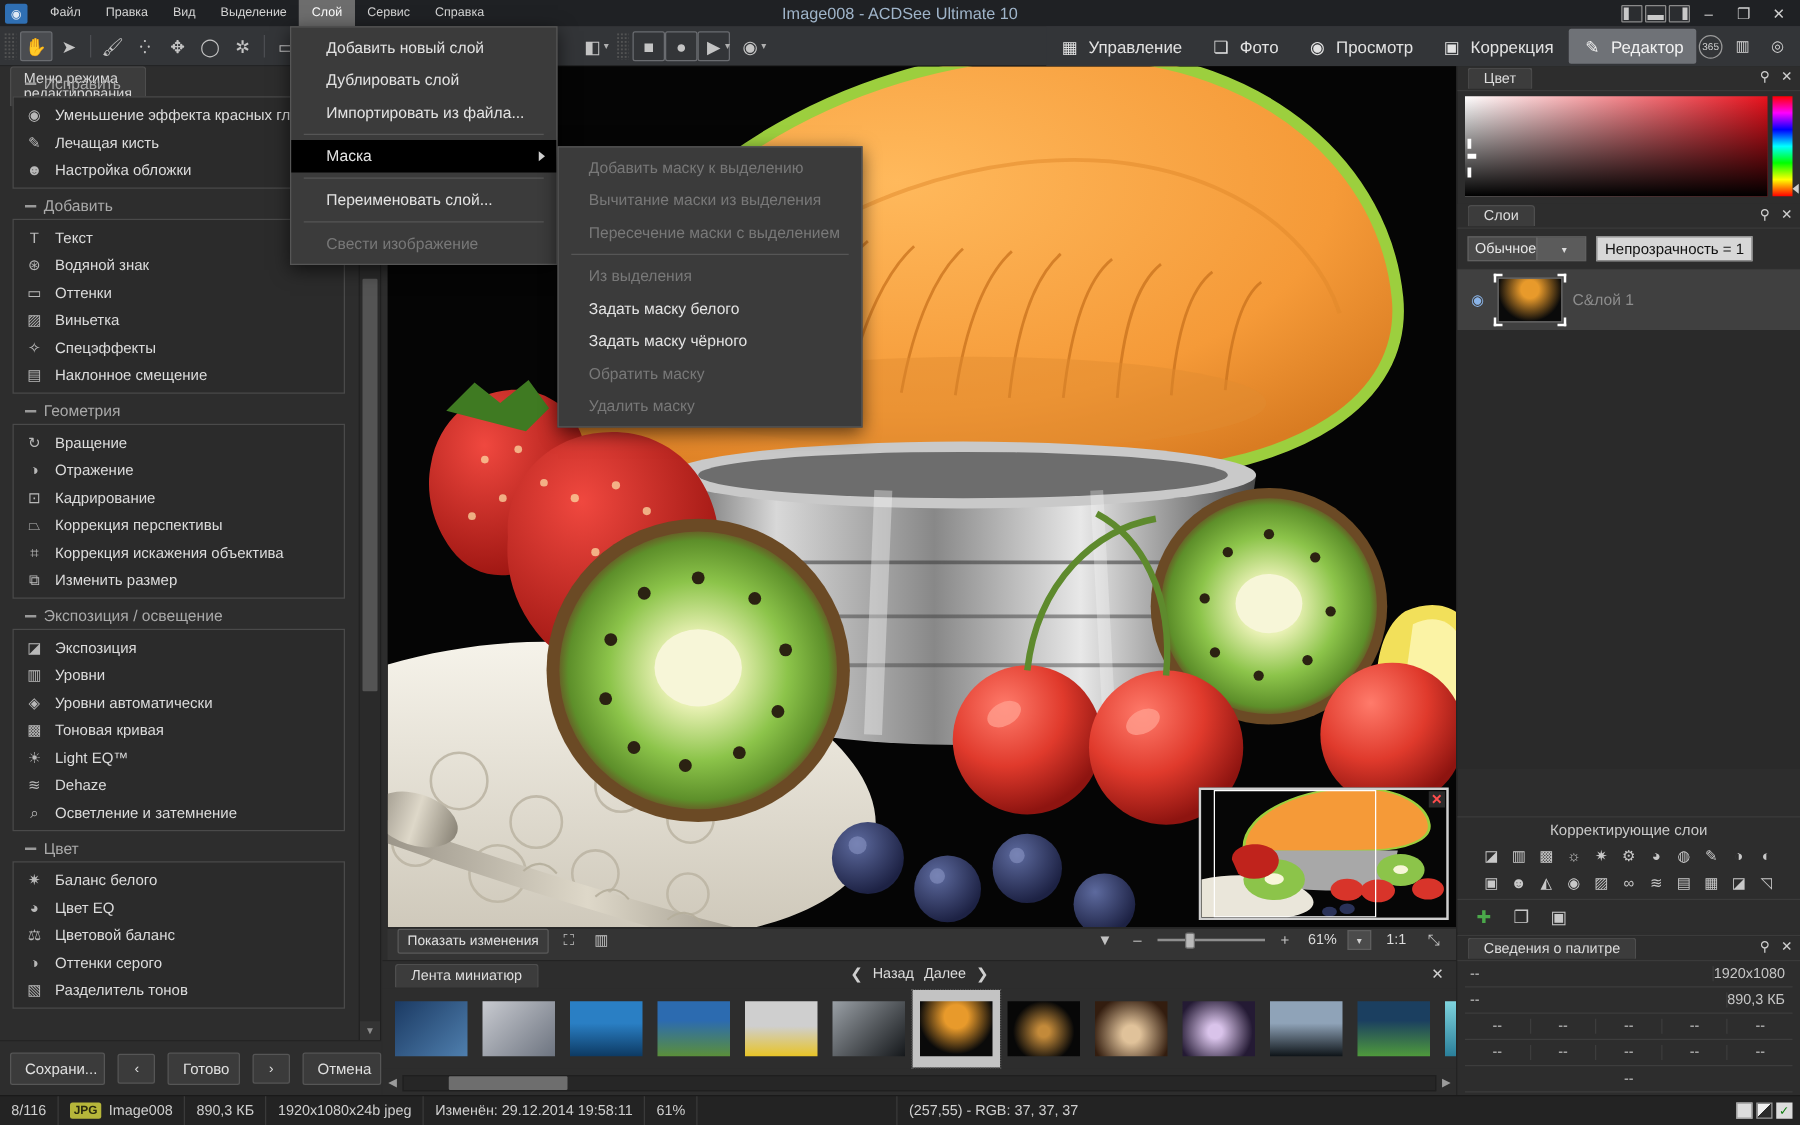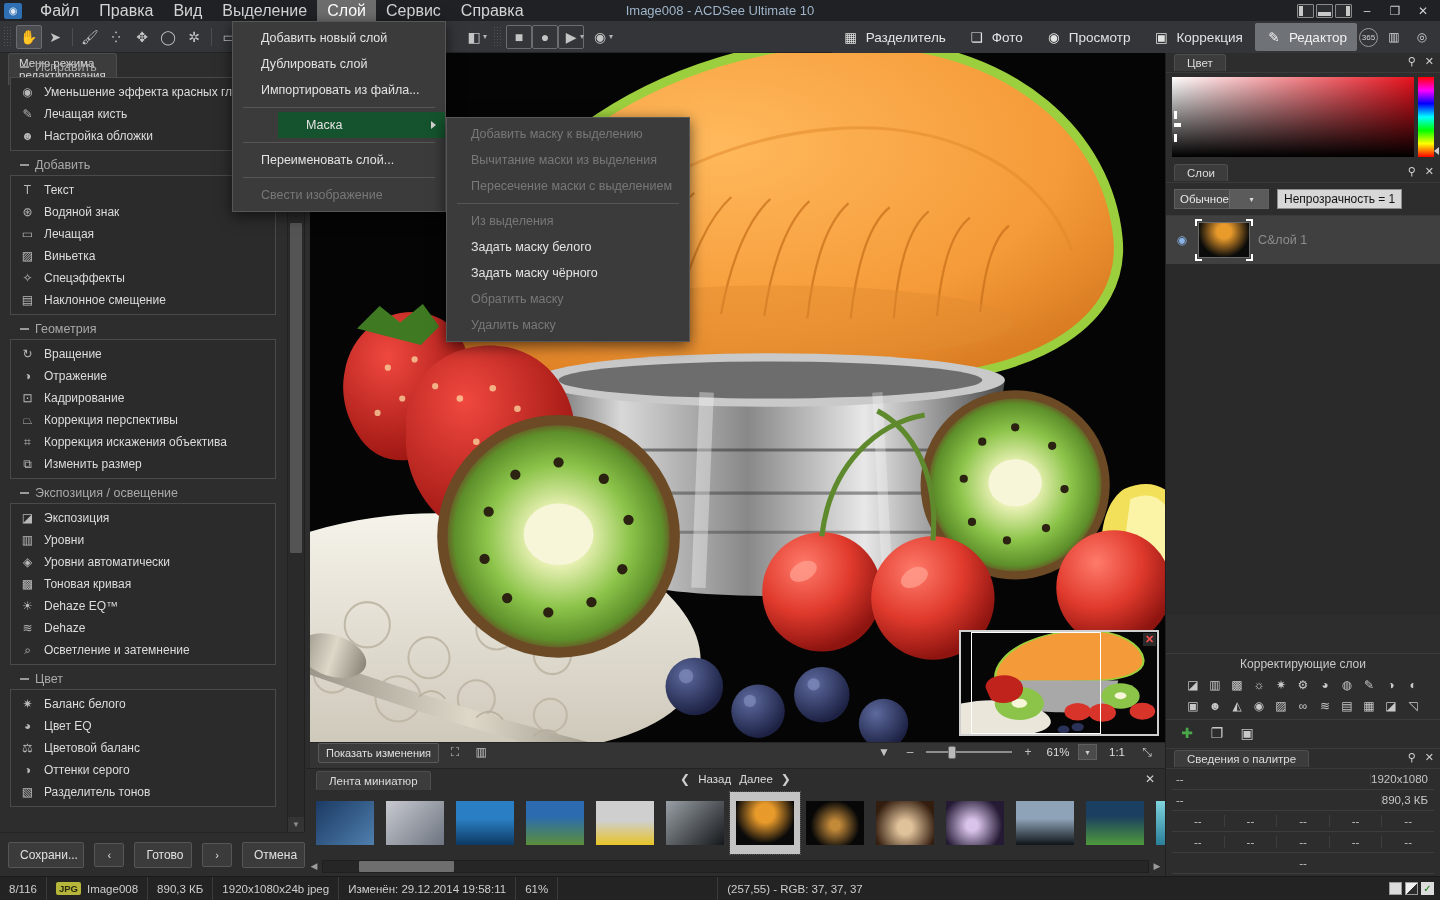--- a/index.html
+++ b/index.html
@@ -17,21 +17,21 @@
     position:absolute; left:0; top:0; width:1440px; height:21px;
     background:#1f2124; display:flex; align-items:center;
   }
   .titlebar .logo {
     width:18px;height:16px;margin-left:4px;border-radius:2px;
     background:#2f6fb3; display:flex;align-items:center;justify-content:center;
     color:#dfe9f4; font-size:10px;
   }
   .menubar { display:flex; align-items:center; height:21px; margin-left:8px; }
   .menu-item {
-    padding:3px 10px; font-size:16px; color:#d4d4d4; line-height:15px;
+    padding:3px 10px; font-size:10px; color:#d4d4d4; line-height:15px;
     cursor:default;
   }
   .menu-item.active { background:#6d6d6d; color:#fff; }
   .win-title {
     position:absolute; left:0; right:0; text-align:center;
     font-size:13px; color:#9fb4c9; pointer-events:none;
   }
   .title-right { position:absolute; right:4px; top:0; height:21px; display:flex; align-items:center; gap:2px; }
   .layout-btn {
     width:17px;height:14px;border:1px solid #8a8a8a;border-radius:1px;
@@ -229,21 +229,21 @@
   .sb-sq.half { background:linear-gradient(135deg,#f0f0f0 50%,#2b2b2b 50%); }
   .sb-sq.chk { background:#dcdcdc;color:#0b7a0b;font-size:10px;display:flex;align-items:center;justify-content:center;border:none; }
 
   
   .dropdown {
     position:absolute;left:232px;top:21px;width:214px;background:#3b3b3b;
     border:1px solid #565656;box-shadow:0 4px 14px rgba(0,0,0,.6);z-index:60;padding:3px 0;
   }
   .dd-item { padding:6px 10px 6px 28px;font-size:12.5px;color:#e3e3e3;white-space:nowrap;position:relative; }
   .dd-item.dis { color:#787878; }
-  .dd-item.hl { background:#14532d;margin-left:45px; }
+  .dd-item.hl { background:#000000; }
   .dd-item .subarrow { position:absolute;right:9px;top:50%;transform:translateY(-50%);
                        width:0;height:0;border-top:4px solid transparent;border-bottom:4px solid transparent;border-left:5px solid #d0d0d0; }
   .dd-sep { height:1px;background:#565656;margin:4px 10px; }
   .submenu {
     position:absolute;left:446px;top:117px;width:244px;background:#3b3b3b;
     border:1px solid #565656;box-shadow:0 4px 14px rgba(0,0,0,.6);z-index:61;padding:3px 0;
   }
   .submenu .dd-item { padding-left:24px; }
 </style>
 </head>
@@ -303,21 +303,21 @@
     <span class="tb" style="border:1px solid #6a6c70">●</span>
     <span class="tb" style="border:1px solid #6a6c70">▶</span>
     <span class="caret">▾</span>
     <span class="tb">◉</span>
     <span class="caret">▾</span>
   </div>
 
   <div class="modes">
     <div class="mode">
       <span class="mi">▦</span>
-      <span>Разделитель</span>
+      <span>Управление</span>
     </div>
     <div class="mode">
       <span class="mi">❏</span>
       <span>Фото</span>
     </div>
     <div class="mode">
       <span class="mi">◉</span>
       <span>Просмотр</span>
     </div>
     <div class="mode">
@@ -372,21 +372,21 @@
             <div class="gi">
                 <span class="gicon">T</span>
                 <span>Текст</span>
               </div>
             <div class="gi">
                 <span class="gicon">⊛</span>
                 <span>Водяной знак</span>
               </div>
             <div class="gi">
                 <span class="gicon">▭</span>
-                <span>Лечащая</span>
+                <span>Оттенки</span>
               </div>
             <div class="gi">
                 <span class="gicon">▨</span>
                 <span>Виньетка</span>
               </div>
             <div class="gi">
                 <span class="gicon">✧</span>
                 <span>Спецэффекты</span>
               </div>
             <div class="gi">
@@ -446,21 +446,21 @@
             <div class="gi">
                 <span class="gicon">◈</span>
                 <span>Уровни автоматически</span>
               </div>
             <div class="gi">
                 <span class="gicon">▩</span>
                 <span>Тоновая кривая</span>
               </div>
             <div class="gi">
                 <span class="gicon">☀</span>
-                <span>Dehaze EQ™</span>
+                <span>Light EQ™</span>
               </div>
             <div class="gi">
                 <span class="gicon">≋</span>
                 <span>Dehaze</span>
               </div>
             <div class="gi">
                 <span class="gicon">⌕</span>
                 <span>Осветление и затемнение</span>
               </div>
           </div>

